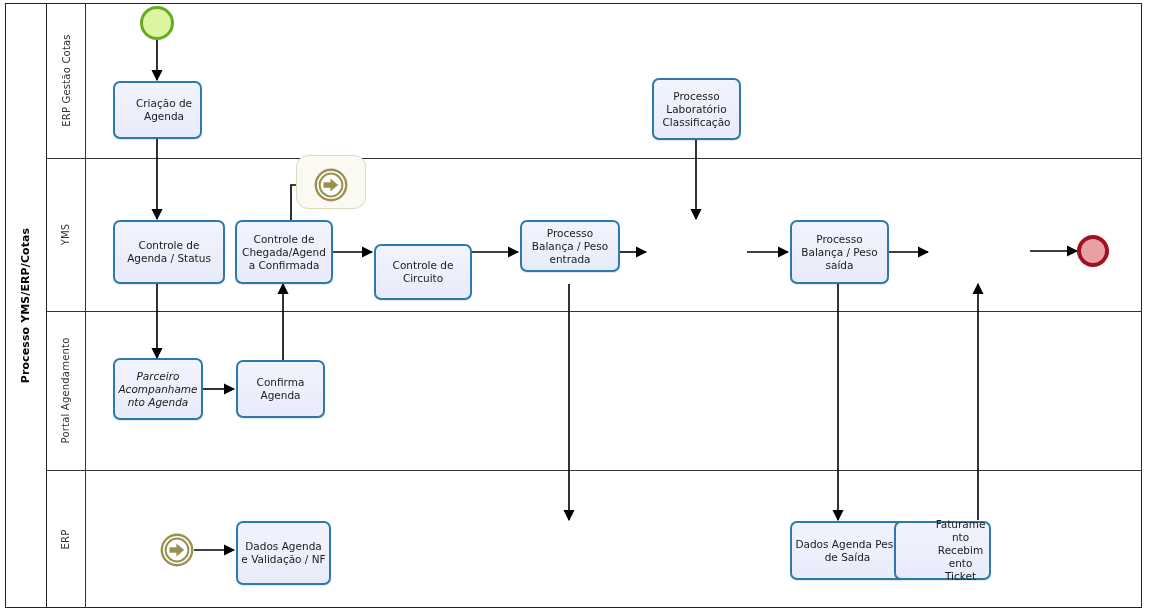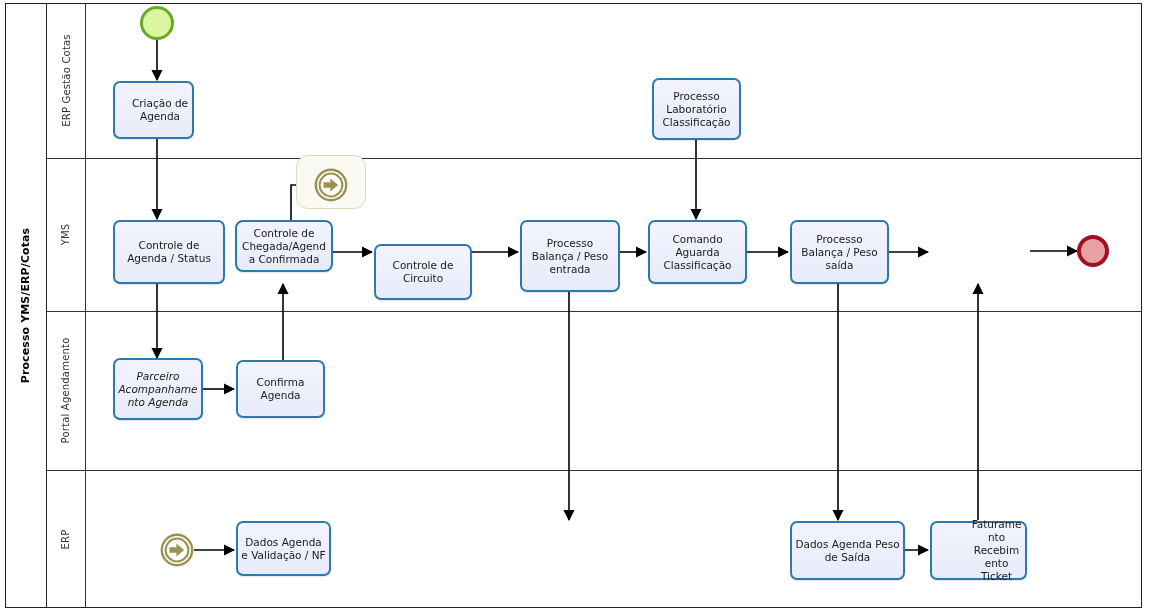--- a/index.html
+++ b/index.html
@@ -224,56 +224,53 @@
   </div>
 
   <div class="link-event" style="left:160px; top:533px;">
     <svg width="34" height="34" viewBox="0 0 34 34">
       <circle cx="17" cy="17" r="15.2" fill="#ffffff" stroke="#9a9150" stroke-width="2.4"></circle>
       <circle cx="17" cy="17" r="11.4" fill="#ffffff" stroke="#9a9150" stroke-width="2.0"></circle>
       <path d="M 9.5 14.3 L 16.4 14.3 L 16.4 10.6 L 24.2 17 L 16.4 23.4 L 16.4 19.7 L 9.5 19.7 Z" fill="#9a9150"></path>
     </svg>
   </div>
 
-  <div class="task" style="left:113px; top:81px; width:81px; height:58px;padding-left:16px;">
+  <div class="task" style="left:113px; top:81px; width:89px; height:58px;padding-left:16px;">
     <span>Criação de Agenda</span>
   </div>
   <div class="task" style="left:652px; top:78px; width:89px; height:62px;">
     <span>Processo Laboratório Classificação</span>
   </div>
 
   <div class="task" style="left:113px; top:220px; width:112px; height:64px;">
     <span>Controle de Agenda / Status</span>
   </div>
-  <div class="task" style="left:235px; top:220px; width:98px; height:52px;border-radius:8px;">
+  <div class="task" style="left:235px; top:220px; width:98px; height:64px;">
     <span>Controle de Chegada/Agenda Confirmada</span>
   </div>
   <div class="task" style="left:374px; top:224px; width:98px; height:56px;margin-top:20px;">
     <span>Controle de Circuito</span>
   </div>
-  <div class="task" style="left:520px; top:220px; width:100px; height:72px;">
+  <div class="task" style="left:520px; top:220px; width:100px; height:52px;">
     <span>Processo Balança / Peso entrada</span>
-  </div>
-  <div class="task" style="left:648px; top:220px; width:99px; height:64px;">
-    <span>Comando Aguarda Classificação</span>
   </div>
   <div class="task" style="left:790px; top:220px; width:99px; height:64px;">
     <span>Processo Balança / Peso saída</span>
   </div>
 
   <div class="task" style="left:113px; top:358px; width:90px; height:62px;font-style:italic;">
     <span>Parceiro Acompanhamento Agenda</span>
   </div>
   <div class="task" style="left:236px; top:360px; width:89px; height:58px;">
     <span>Confirma Agenda</span>
   </div>
 
-  <div class="task" style="left:236px; top:521px; width:95px; height:55px;">
+  <div class="task" style="left:236px; top:521px; width:95px; height:64px;">
     <span>Dados Agenda e Validação / NF</span>
   </div>
   <div class="task" style="left:790px; top:521px; width:115px; height:59px;">
     <span>Dados Agenda Peso de Saída</span>
   </div>
-  <div class="task" style="left:930px; top:521px; width:97px; height:59px;padding-left:39px;">
+  <div class="task" style="left:894px; top:521px; width:97px; height:59px;padding-left:39px;">
     <span>Faturamento Recebimento Ticket</span>
   </div>
 
 </div>
 
 </body></html>

